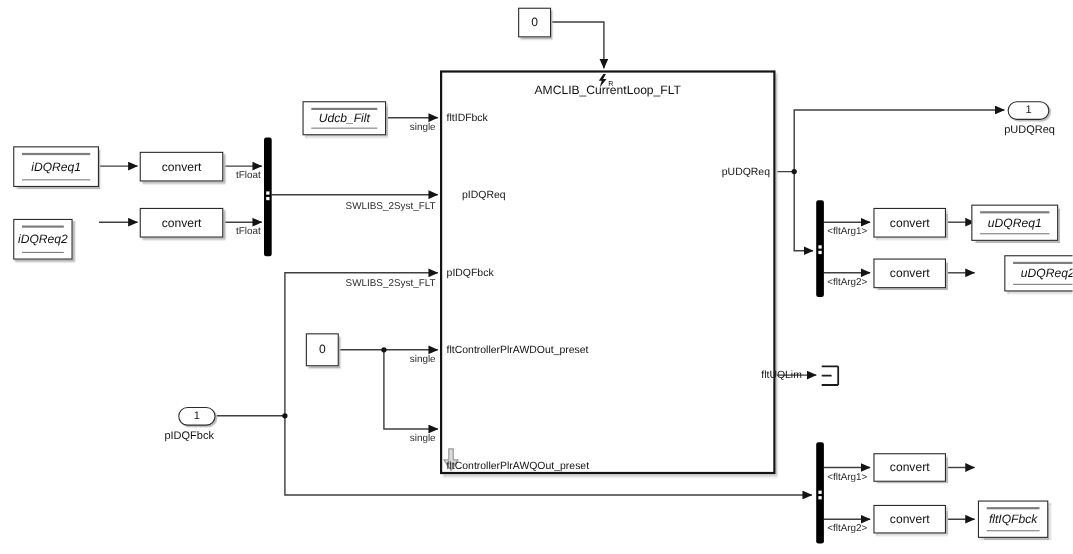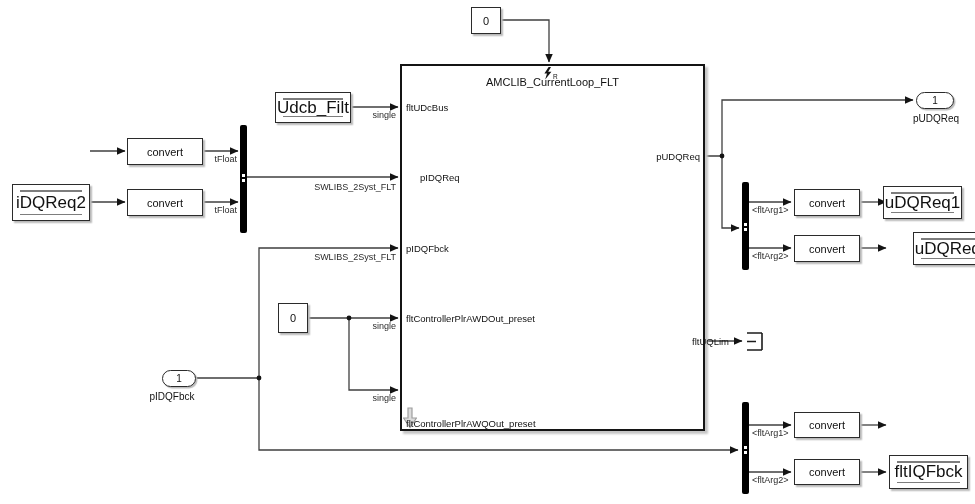--- a/index.html
+++ b/index.html
@@ -3,21 +3,21 @@
 <meta charset="utf-8">
 <style>
   * { margin:0; padding:0; box-sizing:border-box; }
   body { background:#fff; font-family:"Liberation Sans", sans-serif; }
   #canvas { position:relative; width:975px; height:504px; background:#ffffff; overflow:hidden; }
   #wires { position:absolute; left:0; top:0; z-index:1; }
 
   .blk { position:absolute; background:#fff; border:1.5px solid #2b2b2b;
          box-shadow:2px 2px 1.5px #b9b9b9; display:flex; align-items:center;
          justify-content:center; z-index:2; color:#111; }
-  .tagblock { font-size:17px; }
+  .tagblock { font-size:11px;font-style:italic; }
   .tagblock::before, .tagblock::after { content:""; position:absolute; left:7px; right:7px;
          height:1.5px; background:#7d7d7d; }
   .tagblock::before { top:5px; }
   .tagblock::after  { bottom:5px; }
   .convblock { font-size:11px;text-align:center; }
   .constblock { font-size:11px; }
 
   .mainblock { position:absolute; left:400px; top:64px; width:305px; height:367px;
          border:2px solid #141414; background:#fff; box-shadow:2.5px 2.5px 2px #c6c6c6; z-index:2; }
 
@@ -100,36 +100,39 @@
     </svg>
     <span class="rsub">R</span>
   </div>
 
   <div class="navicon">
     <svg width="14" height="22">
       <path d="M5,1 h4 v10 h4.5 L7,20.5 L0.5,11 H5 Z" fill="#dcdcdc" stroke="#9e9e9e" stroke-width="1.2"></path>
     </svg>
   </div>
 
-  <span class="plabel" style="left:406px; top:102px;">fltUDcBus</span>
+  <span class="plabel" style="left:406px; top:102px;">fltIDFbck</span>
   <span class="plabel" style="left:406px; top:172px;margin-left:14px;">pIDQReq</span>
   <span class="plabel" style="left:406px; top:243px;">pIDQFbck</span>
   <span class="plabel" style="left:406px; top:313px;">fltControllerPlrAWDOut_preset</span>
   <span class="plabel" style="left:406px; top:385px;margin-top:33px;">fltControllerPlrAWQOut_preset</span>
   <span class="plabel right" style="left:700px; top:151px;">pUDQReq</span>
   <span class="plabel right" style="left:700px; top:336px;margin-left:29px;">fltUQLim</span>
 
   <div class="blk constblock" style="left:471px; top:7px; width:30px; height:27px;">
     <span>0</span>
   </div>
   <div class="blk constblock" style="left:278px; top:303px; width:30px; height:30px;">
     <span>0</span>
   </div>
 
-  <div class="blk tagblock" style="left:12px; top:184px; width:78px; height:37px;">
+  <div class="blk tagblock" style="left:12px; top:133px; width:78px; height:37px;">
+    <span>iDQReq1</span>
+  </div>
+  <div class="blk tagblock" style="left:12px; top:199px; width:54px; height:37px;">
     <span>iDQReq2</span>
   </div>
   <div class="blk tagblock" style="left:275px; top:92px; width:76px; height:31px;">
     <span>Udcb_Filt</span>
   </div>
 
   <div class="blk convblock" style="left:127px; top:138px; width:76px; height:27px;">
     <span>convert</span>
   </div>
   <div class="blk convblock" style="left:127px; top:189px; width:76px; height:27px;">
@@ -147,21 +150,21 @@
   <div class="blk convblock" style="left:794px; top:459px; width:66px; height:26px;">
     <span>convert</span>
   </div>
 
   <div class="blk tagblock" style="left:883px; top:186px; width:79px; height:33px;">
     <span>uDQReq1</span>
   </div>
   <div class="blk tagblock" style="left:889px; top:232px; width:79px; height:33px;margin-left:24px;">
     <span>uDQReq2</span>
   </div>
-  <div class="blk tagblock" style="left:889px; top:455px; width:79px; height:34px;">
+  <div class="blk tagblock" style="left:889px; top:455px; width:64px; height:34px;">
     <span>fltIQFbck</span>
   </div>
 
   <div class="muxbar" style="left:240px; top:125px; height:108px;">
     <span class="notch" style="top:49px;"></span>
     <span class="notch" style="top:54px;"></span>
   </div>
   <div class="muxbar" style="left:742px; top:182px; height:88px;">
     <span class="notch" style="top:41px;"></span>
     <span class="notch" style="top:46px;"></span>

